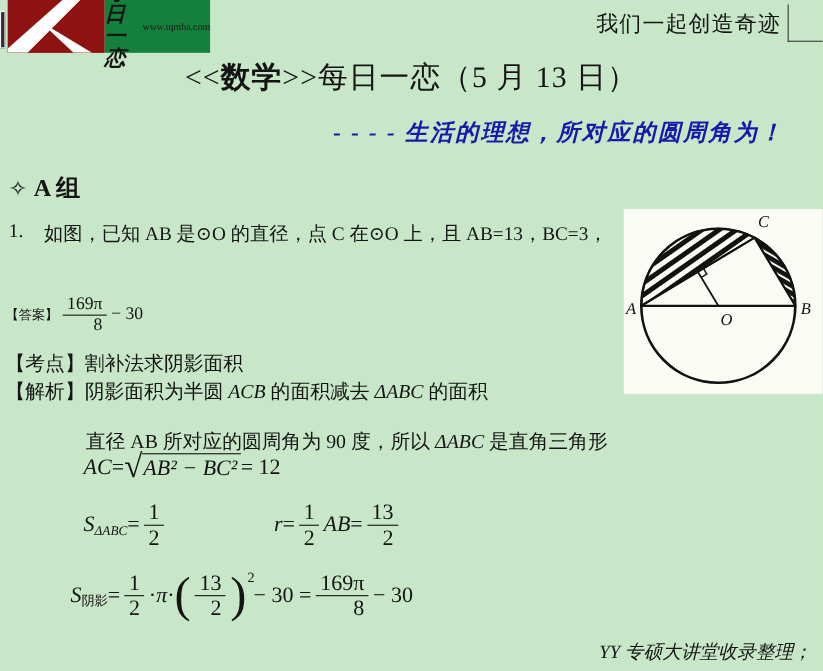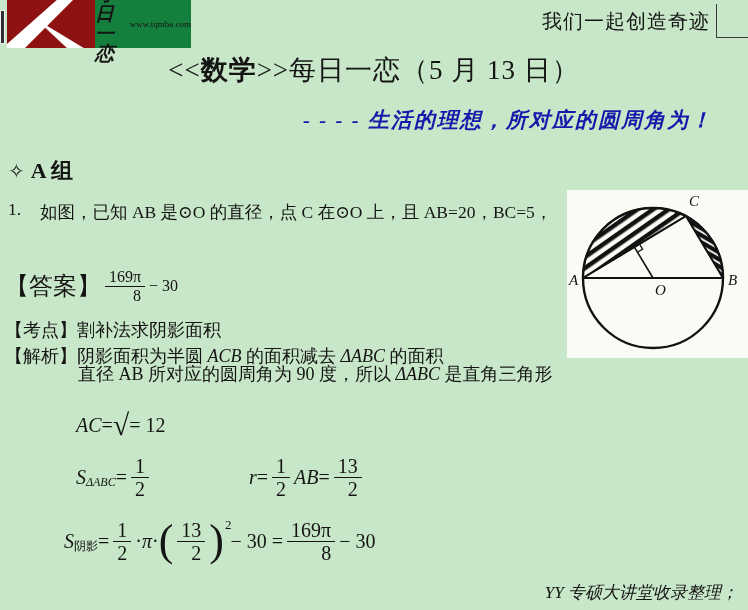--- a/index.html
+++ b/index.html
@@ -31,25 +31,25 @@
   .motto{ position:absolute; left:303px; top:106px; color:#1818aa; font-size:21px;
     font-weight:bold; font-style:italic; letter-spacing:2px; }
   
   .section-head{ position:absolute; left:8px; top:156px; font-size:22px; font-weight:bold; }
   .section-head .diamond{ font-weight:normal; margin-right:6px; font-size:20px; }
   
   .question{ position:absolute; left:8px; top:199px; width:560px; display:flex; font-size:17.5px; }
   .q-num{ width:32px; flex:0 0 32px; }
   .q-line{ line-height:27px; }
   
-  .tag-label{ font-size:24px; }
+  .tag-label{ font-size:12px; }
   .answer-row{ position:absolute; left:5px; top:260px; display:flex; align-items:center; height:52px; }
   .kaodian-row{ position:absolute; left:5px; top:318px; font-size:18px; }
   .jiexi-row1{ position:absolute; left:5px; top:344px; font-size:18px; }
-  .jiexi-row2{ position:absolute; left:78px; top:362px; font-size:18px; }
+  .jiexi-row2{ position:absolute; left:78px; top:389px; font-size:18px; }
   .mi{ font-style:italic; }
   
   .mathrow{ position:absolute; display:flex; align-items:center; font-size:20px; }
   .f-ac{ left:76px; top:402px; height:46px; }
   .f-row2{ left:76px; top:448px; height:58px; }
   .f-shadow{ left:64px; top:510px; height:62px; }
   .frac{ display:inline-flex; flex-direction:column; align-items:flex-end;
     vertical-align:middle; margin:0 4px; line-height:1.1; }
   .frac .num{ border-bottom:1.6px solid #141414; padding:0 4px; }
   .frac .den{ padding:0 4px; }
@@ -98,21 +98,21 @@
 
 <div class="motto">- - - - 生活的理想，所对应的圆周角为！</div>
 
 <div class="section-head">
   <span class="diamond">✧</span><span>A 组</span>
 </div>
 
 <div class="question">
   <div class="q-num">1.</div>
   <div>
-    <div class="q-line">如图，已知 AB 是⊙O 的直径，点 C 在⊙O 上，且 AB=20，BC=5，</div>
+    <div class="q-line">如图，已知 AB 是⊙O 的直径，点 C 在⊙O 上，且 AB=13，BC=3，</div>
   </div>
 </div>
 
 <div class="answer-row">
   <span class="tag-label">【答案】</span>
   <span class="frac">
     <span class="num">169π</span>
     <span class="den">8</span>
   </span>
   <span>− 30</span>
@@ -127,20 +127,21 @@
 </div>
 <div class="jiexi-row2">
   <span>直径 AB 所对应的圆周角为 90 度，所以 </span><span class="mi">ΔABC</span><span> 是直角三角形</span>
 </div>
 
 <div class="mathrow f-ac">
   <span class="mi">AC</span>
   <span> = </span>
   <span class="sqrt-wrap">
     <span class="sqrt-sym">√</span>
+    <span class="radicand mi">AB² − BC²</span>
   </span>
   <span> = 12</span>
 </div>
 
 <div class="mathrow f-row2">
   <span class="mi">S</span>
     <span class="sub mi">ΔABC</span>
   <span> = </span>
   <span class="frac">
     <span class="num">1</span>

